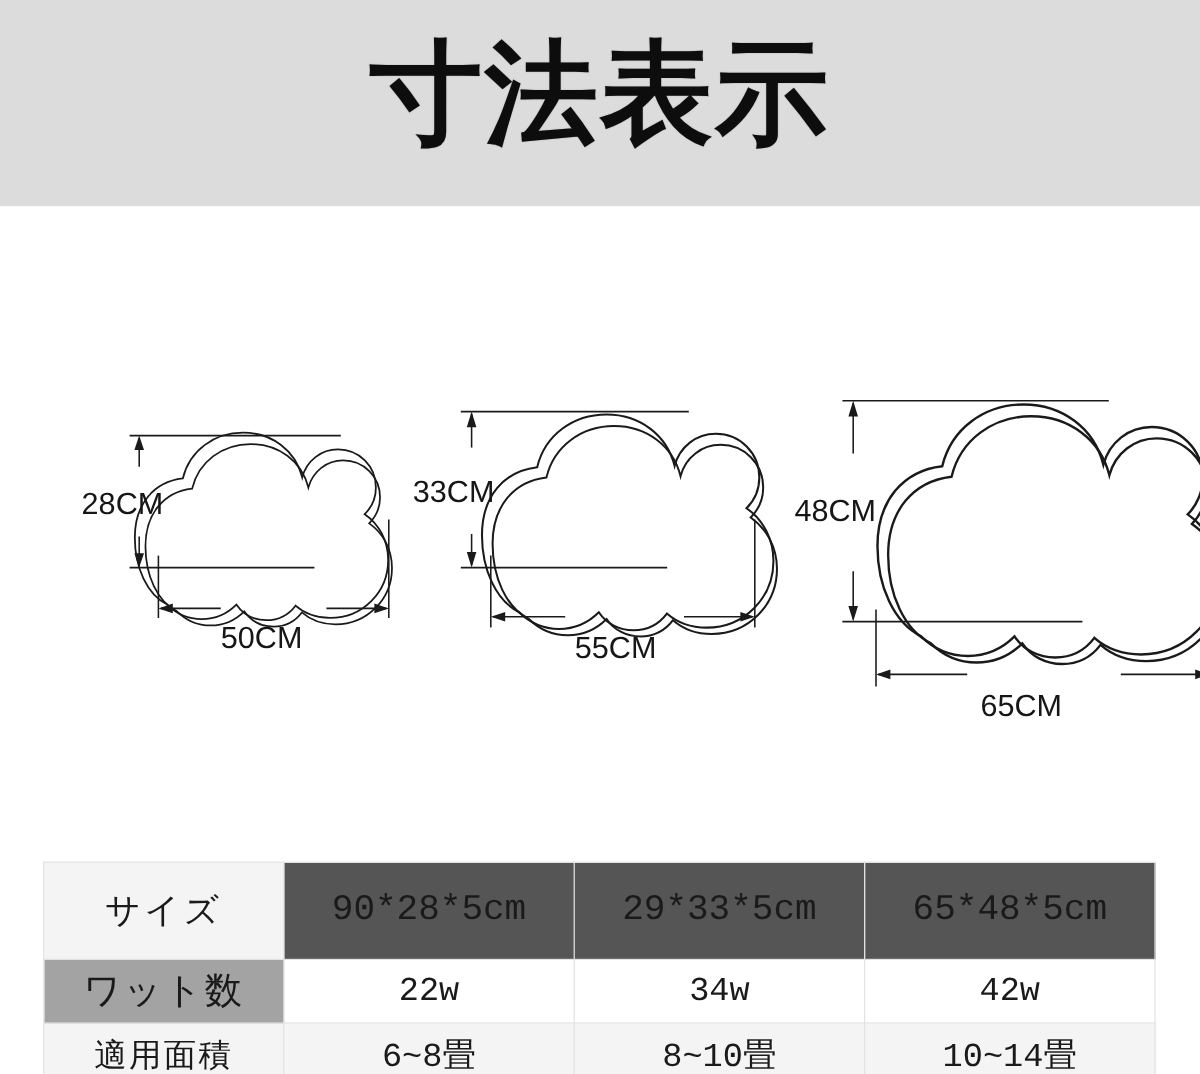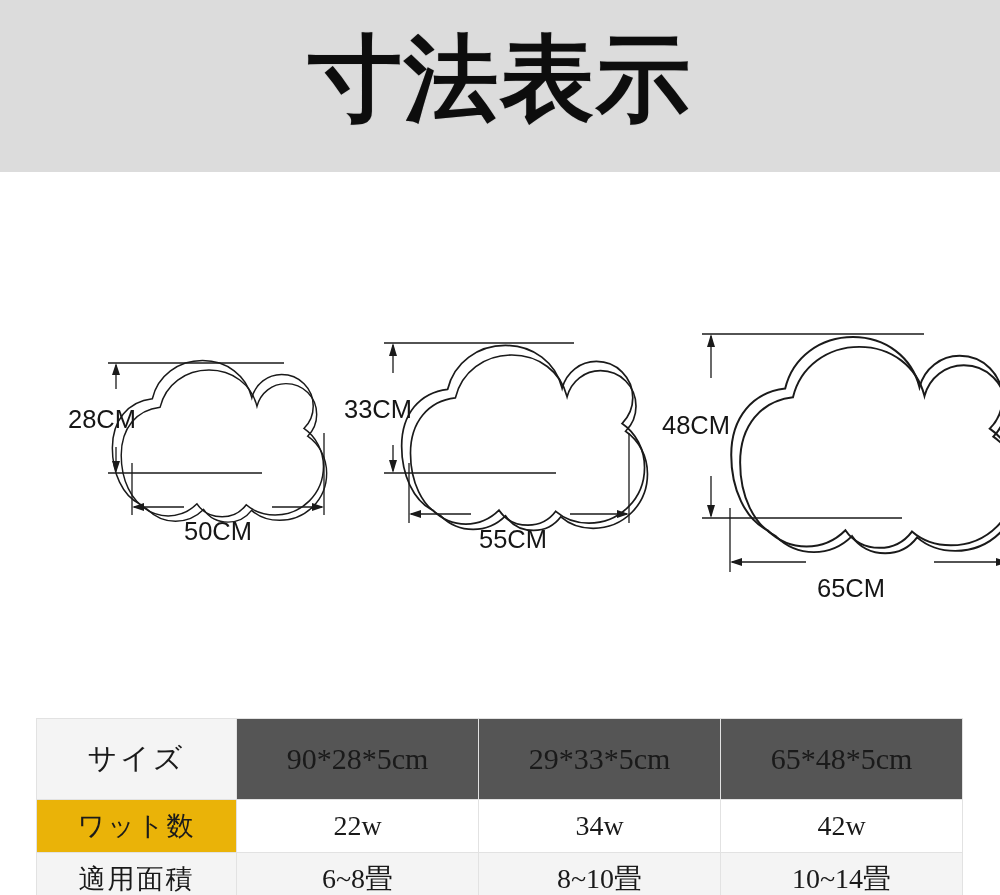--- a/index.html
+++ b/index.html
@@ -77,21 +77,21 @@
     top: 718px;
     width: 926px;
     border-collapse: collapse;
     table-layout: fixed;
     background: #ffffff;
   }
   #spec-table td {
     border: 1px solid #e2e2e2;
     text-align: center;
     vertical-align: middle;
-    font-family: Liberation Serif, serif;
+    font-family: Liberation Mono, monospace;
     color: #1a1a1a;
     padding: 0;
   }
   .col-label { width: 200px; }
   .col-val   { width: 242px; }
 
   
   .row-size td { height: 80px; }
   td.label-cell-head {
     background: #f4f4f4;
@@ -107,22 +107,22 @@
     border-top-color: #555555;
     border-bottom-color: #555555;
     letter-spacing: 0px;
   }
   td.size-cell.first { border-left-color: #e2e2e2; }
   td.size-cell.last  { border-right-color: #e2e2e2; }
 
   
   .row-watt td { height: 52px; background: #ffffff; }
   .row-watt td.label-cell {
-    background: #eab308;
-    font-size: 27px;
+    background: #a3a3a3;
+    font-size: 31px;
     letter-spacing: 2px;
   }
   .row-watt td.val-cell { font-size: 28px; }
 
   
   .row-area td { height: 52px; background: #f4f4f4; }
   .row-area td.label-cell {
     background: #f4f4f4;
     font-size: 27px;
     letter-spacing: 2px;

